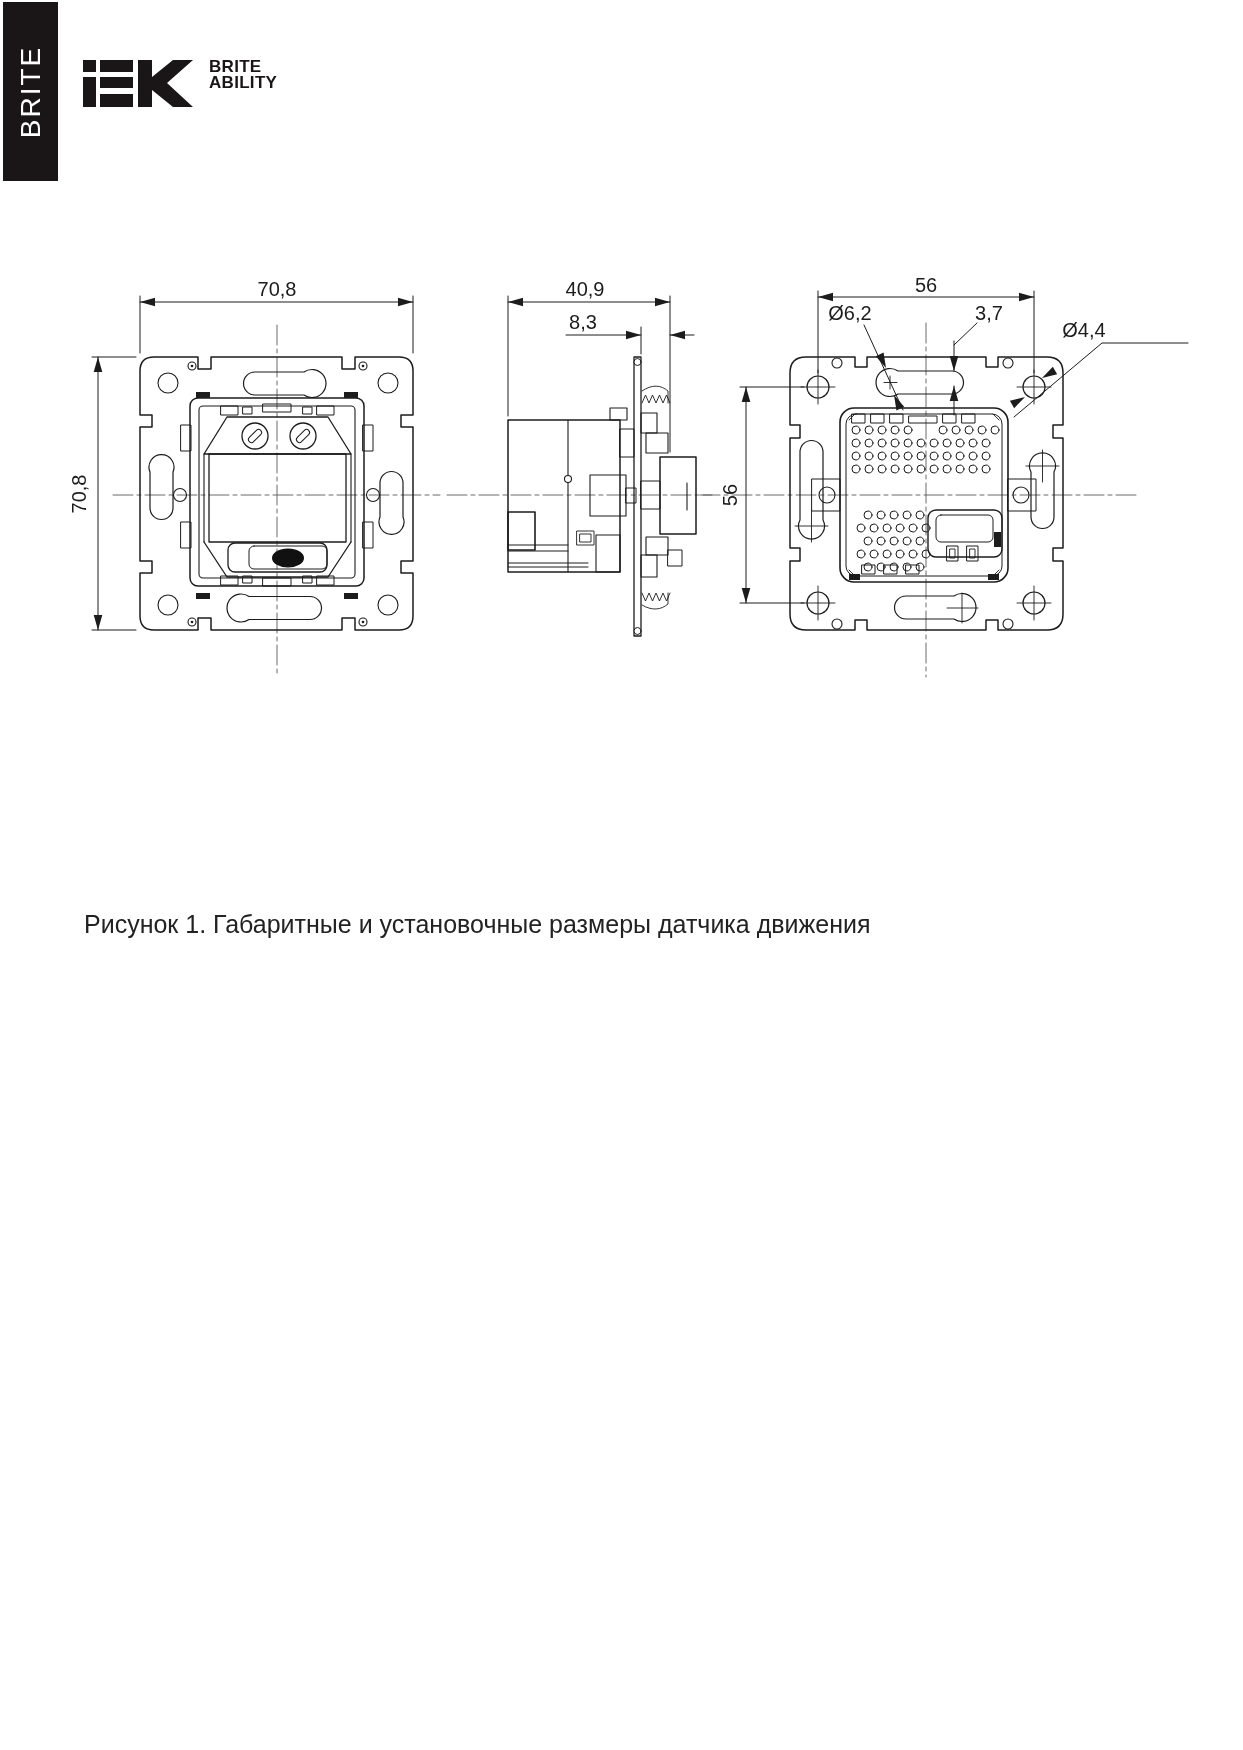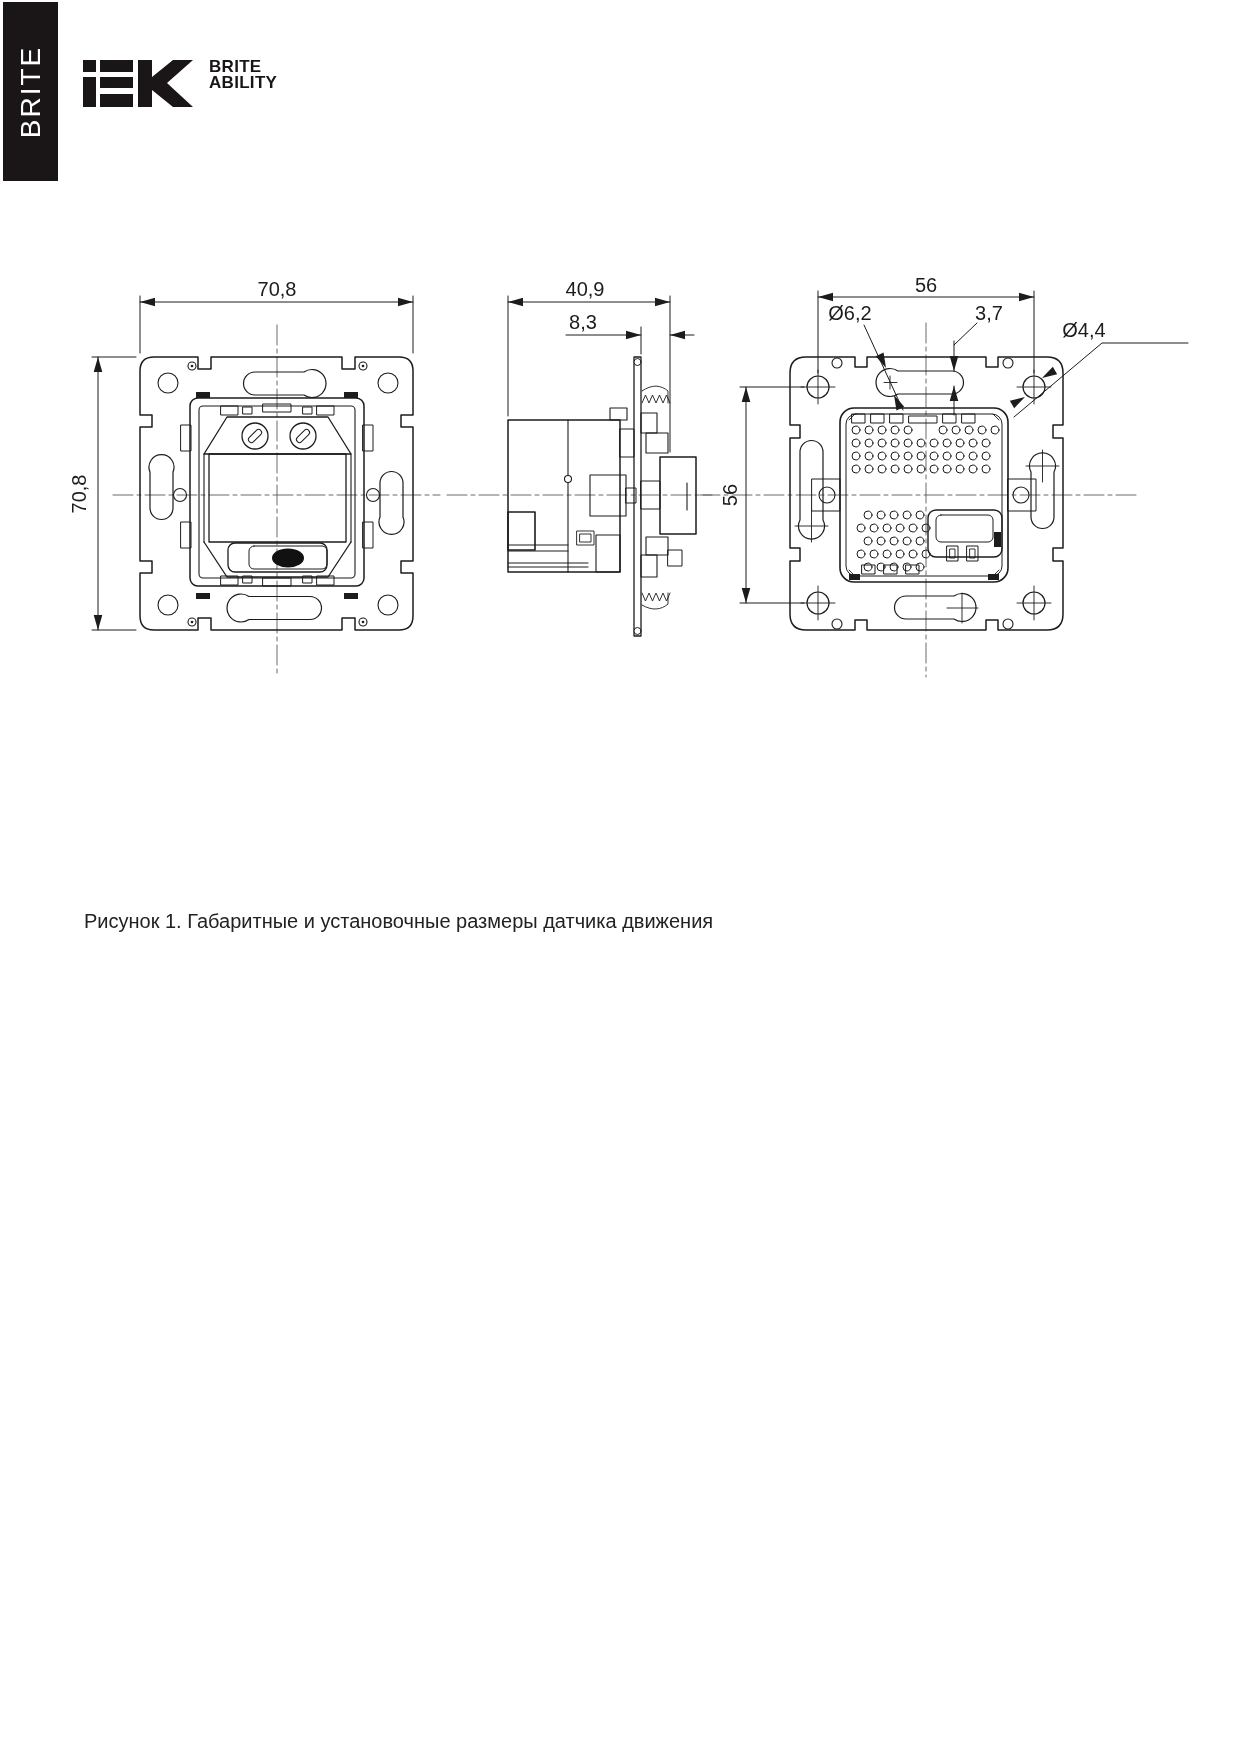--- a/index.html
+++ b/index.html
@@ -5,21 +5,21 @@
   html,body{margin:0;padding:0;background:#fff;}
   #page{position:relative;width:1243px;height:1750px;background:#fff;overflow:hidden;
         font-family:"Liberation Sans", sans-serif;}
   #brite-bar{position:absolute;left:3px;top:2px;width:55px;height:179px;background:#1a1618;}
   #brite-bar span{position:absolute;left:50%;top:50%;transform:translate(-50%,-50%) rotate(-90deg);
         color:#fff;font-size:28px;letter-spacing:2px;white-space:nowrap;}
   #logo-svg{position:absolute;left:80px;top:56px;}
   #tagline{position:absolute;left:209px;top:59px;color:#1a1618;font-weight:bold;
         font-size:17px;line-height:16px;letter-spacing:0.3px;}
   #drawing{position:absolute;left:0;top:240px;}
-  #caption{position:absolute;left:84px;top:910px;font-size:20px;color:#222;white-space:nowrap;}
+  #caption{position:absolute;left:84px;top:910px;font-size:25px;color:#222;white-space:nowrap;}
   svg text{font-family:"Liberation Sans", sans-serif;font-size:20px;fill:#1c1c1c;stroke:none;}
 </style>
 </head>
 <body>
 
 <div id="page">
 
   <div id="brite-bar">
     <span>BRITE</span>
   </div>

